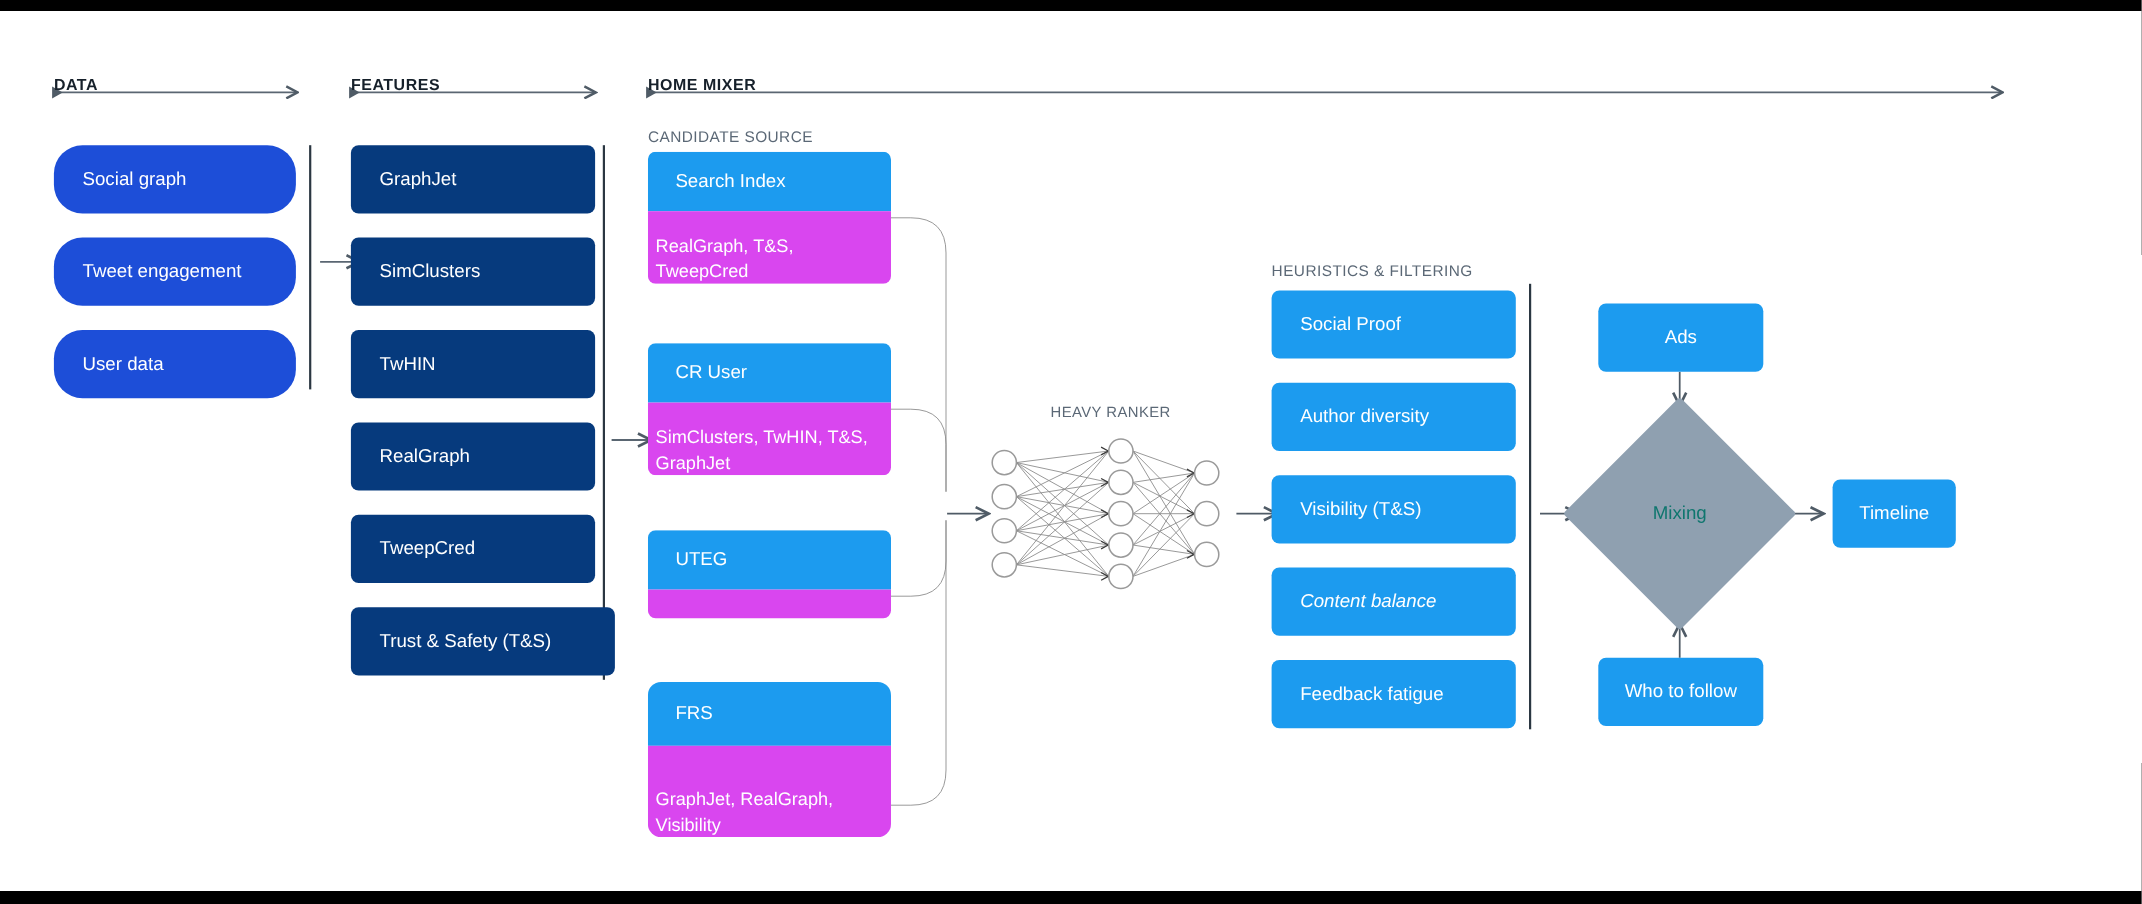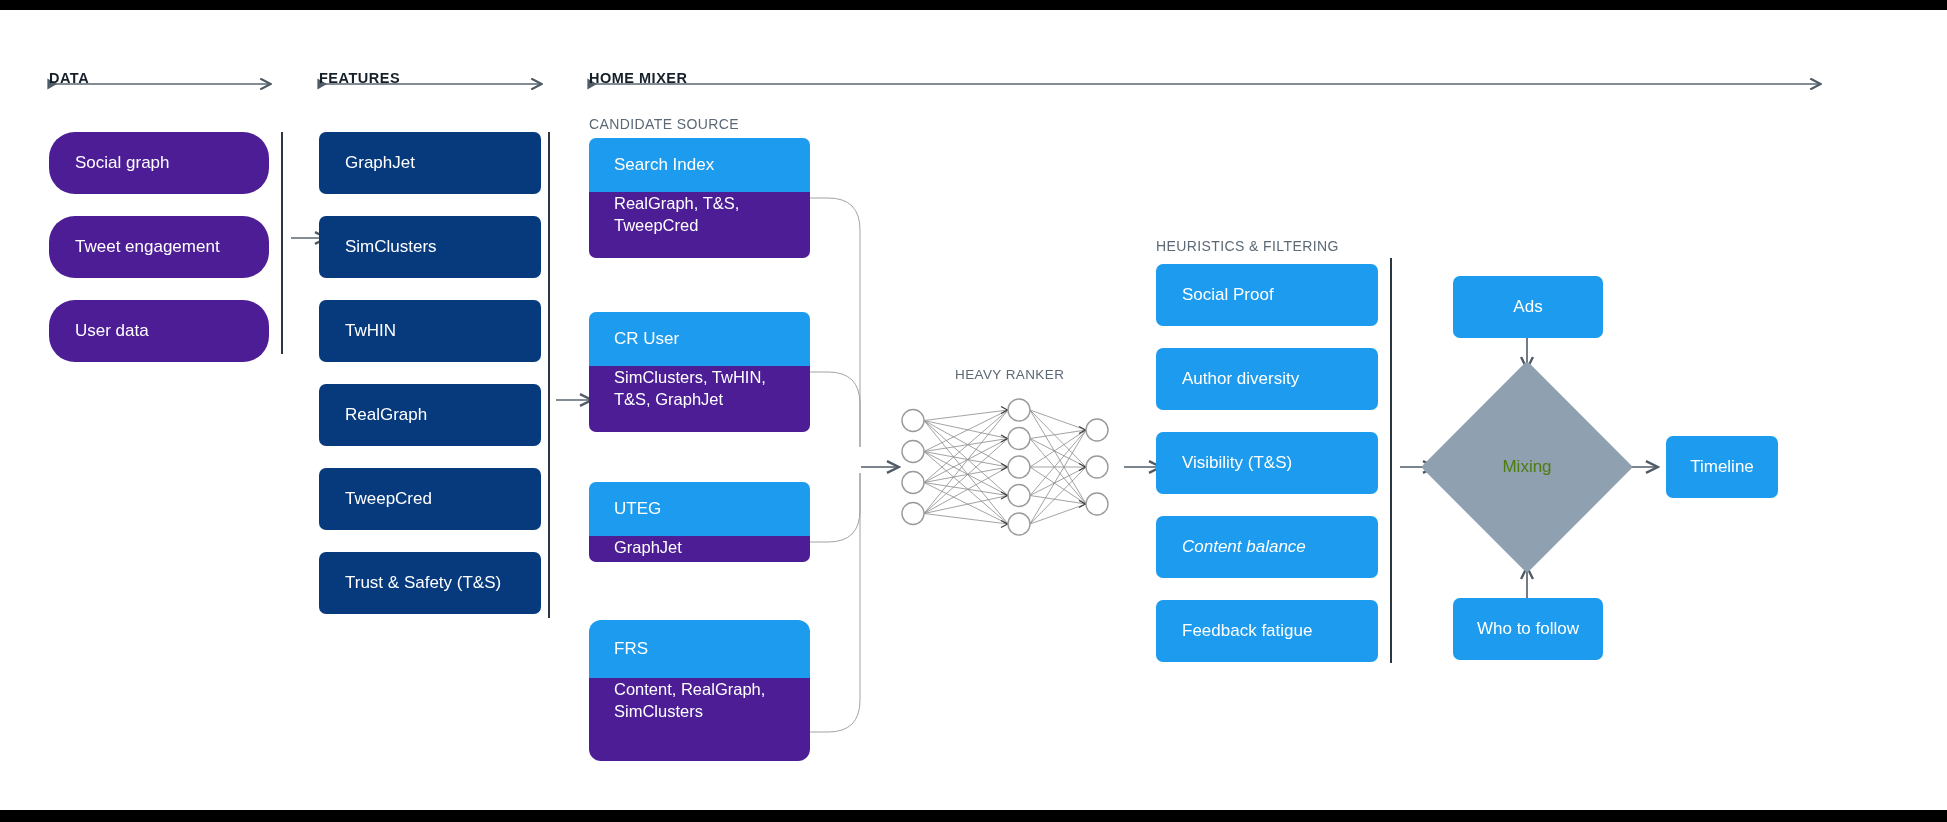--- a/index.html
+++ b/index.html
@@ -28,46 +28,46 @@
 
   
   .box{
     position:absolute;
     border-radius:7px;
     display:flex;align-items:center;
     color:#fff;
     box-sizing:border-box;
   }
   .box span{display:block;}
-  .box-data{background:#4c1d95;font-size:17px;padding-left:26px;border-radius:26px;}
+  .box-data{background:#1d4ed8;font-size:17px;padding-left:26px;border-radius:26px;}
   .box-feature{background:#063a7d;font-size:17px;padding-left:26px;}
   .box-heur{background:#1c9bef;font-size:17px;padding-left:26px;}
   .box-out{background:#1c9bef;font-size:17px;justify-content:center;padding-left:0;}
 
   
   .cs{position:absolute;border-radius:7px;overflow:hidden;box-sizing:border-box;}
   .cs-head{
     background:#1c9bef;color:#fff;font-size:17px;
     display:flex;align-items:center;padding-left:25px;box-sizing:border-box;
   }
   .cs-body{
-    background:#4c1d95;color:#fff;font-size:16.5px;
-    display:flex;align-items:flex-start;padding-left:25px;padding-right:12px;
+    background:#d946ef;color:#fff;font-size:16.5px;
+    display:flex;align-items:flex-end;padding-left:7px;padding-right:12px;
     box-sizing:border-box;line-height:1.35;
   }
 
   
   .diamond{
     position:absolute;
     background:#8fa0b0;
     transform:rotate(45deg);
     border-radius:3px;
   }
   .diamond-label{
-    position:absolute;color:#4d7c0f;font-size:17px;
+    position:absolute;color:#0f766e;font-size:17px;
     display:flex;align-items:center;justify-content:center;
     white-space:nowrap;
   }
 
   
   .vrule{position:absolute;width:1.6px;background:#2b3742;}
 
   svg.overlay{position:absolute;left:0;top:0;width:1947px;height:800px;pointer-events:none;}
   .nn-node{fill:#fff;stroke:#9a9a9a;stroke-width:1.4;}
   .nn-edge{stroke:#8b8b8b;stroke-width:.8;fill:none;}
@@ -214,21 +214,21 @@
     </div>
     <div class="box box-feature" style="left:319px;top:290px;width:222px;height:62px;">
       <span>TwHIN</span>
     </div>
     <div class="box box-feature" style="left:319px;top:374px;width:222px;height:62px;">
       <span>RealGraph</span>
     </div>
     <div class="box box-feature" style="left:319px;top:458px;width:222px;height:62px;">
       <span>TweepCred</span>
     </div>
-    <div class="box box-feature" style="left:319px;top:542px;width:222px;height:62px;">
+    <div class="box box-feature" style="left:319px;top:542px;width:240px;height:62px;">
       <span>Trust &amp; Safety (T&amp;S)</span>
     </div>
 
     <div class="cs" style="left:589px;top:128px;width:221px;height:120px;">
       <div class="cs-head" style="height:54px;">
         <span>Search Index</span>
       </div>
       <div class="cs-body" style="height:66px;">
         <span>RealGraph, T&amp;S, TweepCred</span>
       </div>
@@ -250,21 +250,21 @@
       <div class="cs-body" style="height:56px;">
         <span>GraphJet</span>
       </div>
     </div>
 
     <div class="cs" style="left:589px;top:610px;width:221px;height:141px;border-radius:12px;">
       <div class="cs-head" style="height:58px;">
         <span>FRS</span>
       </div>
       <div class="cs-body" style="height:83px;">
-        <span>Content, RealGraph, SimClusters</span>
+        <span>GraphJet, RealGraph, Visibility</span>
       </div>
     </div>
 
     <div class="box box-heur" style="left:1156px;top:254px;width:222px;height:62px;">
       <span>Social Proof</span>
     </div>
     <div class="box box-heur" style="left:1156px;top:338px;width:222px;height:62px;">
       <span>Author diversity</span>
     </div>
     <div class="box box-heur" style="left:1156px;top:422px;width:222px;height:62px;">

